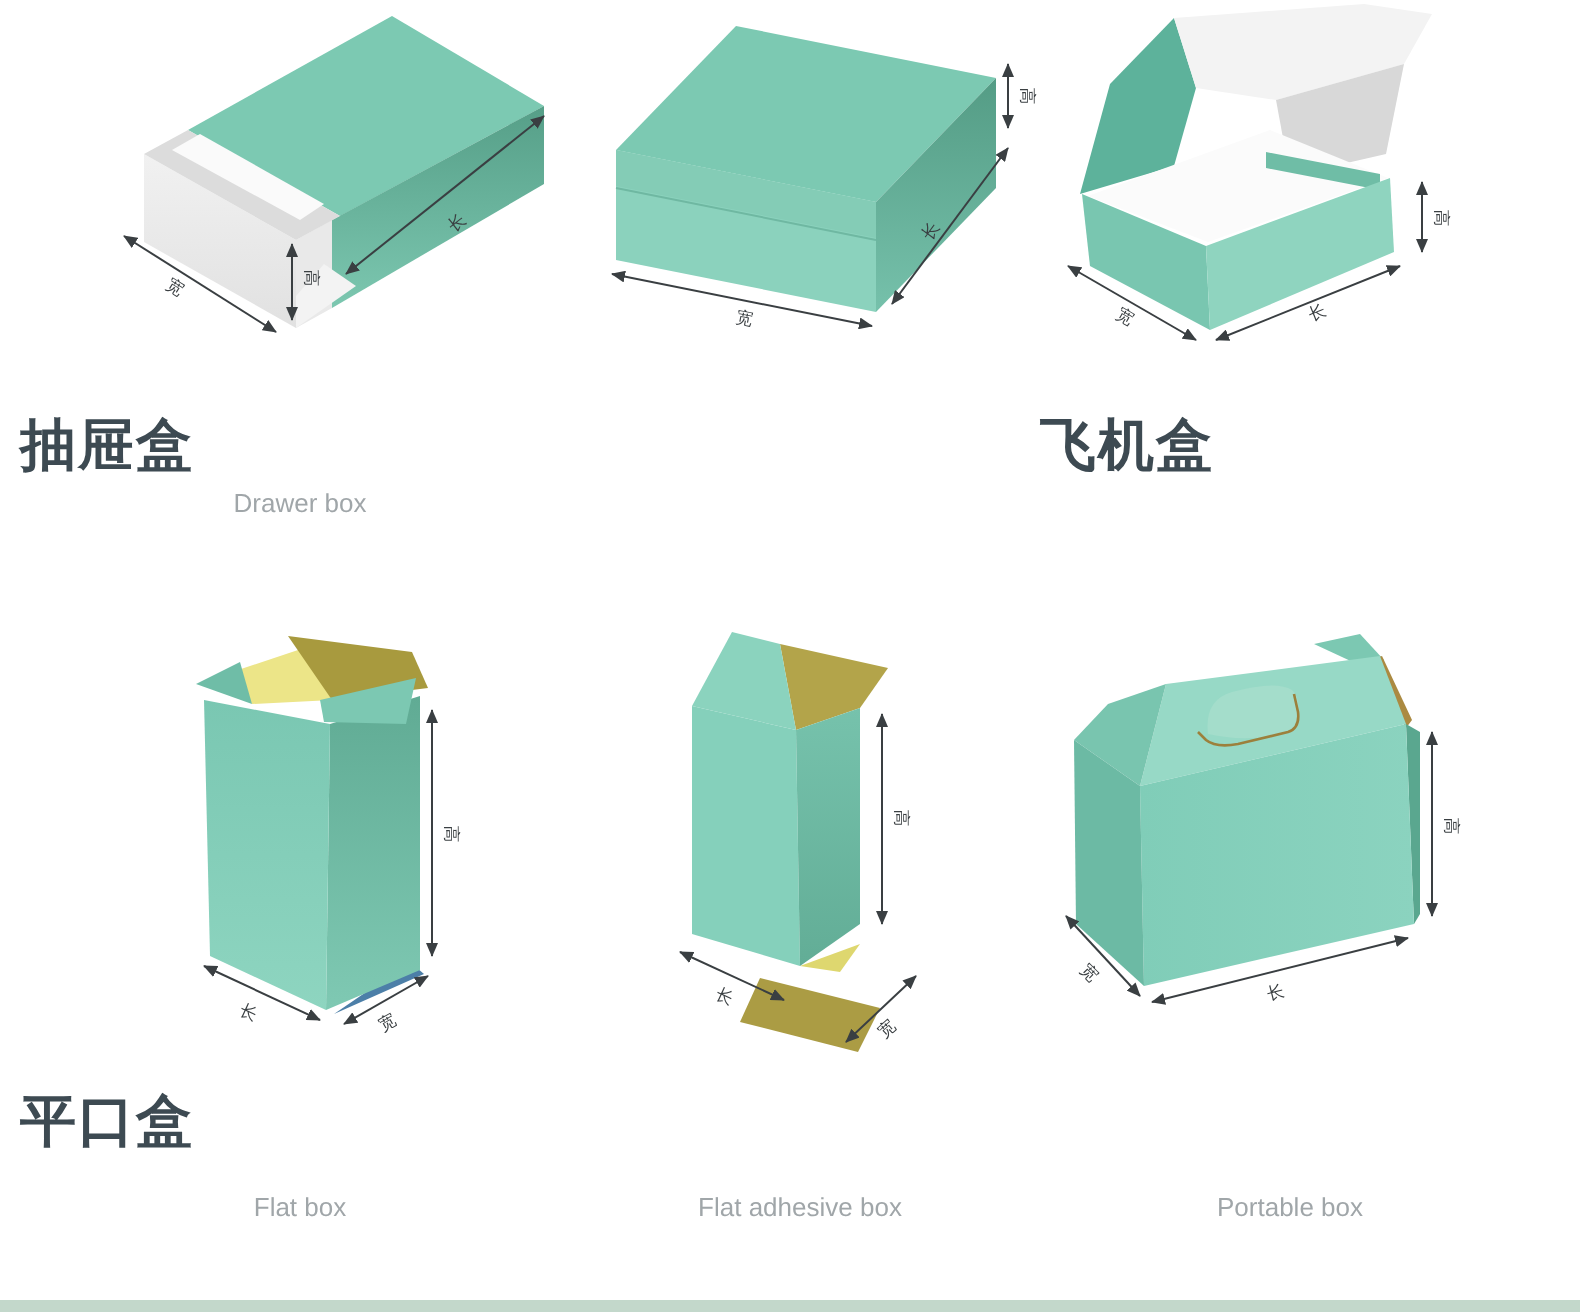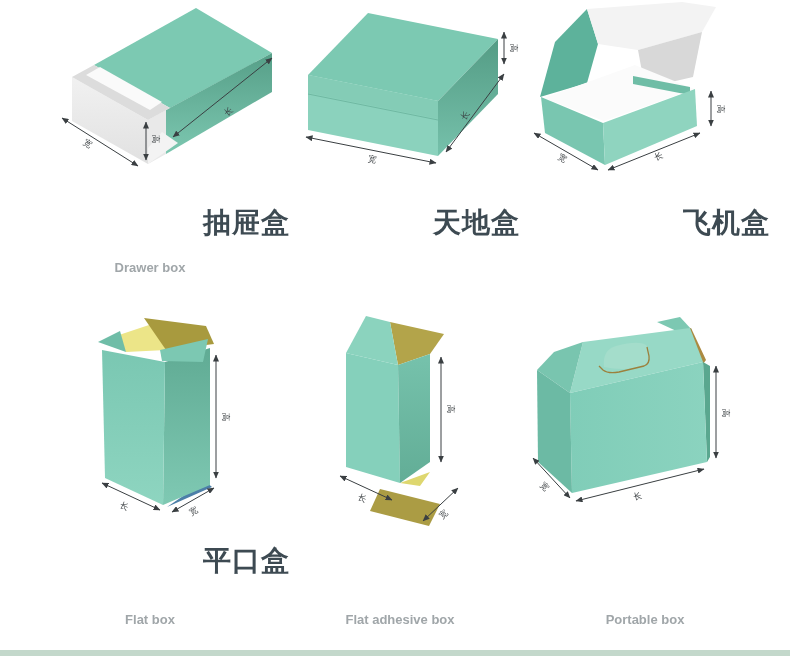--- a/index.html
+++ b/index.html
@@ -1,23 +1,23 @@
 <!DOCTYPE html>
 <html><head>
 <meta charset="utf-8">
 <style>
   html,body{margin:0;padding:0;background:#fff;}
   .page{position:relative;width:790px;height:656px;background:#ffffff;overflow:hidden;
         font-family:"Liberation Sans","DejaVu Sans",sans-serif;}
   .cell{position:absolute;margin:0;padding:0;}
   .cell svg{display:block;}
-  .box-title{position:absolute;left:0;right:0;margin:0;text-align:right;
+  .box-title{position:absolute;left:0;right:0;margin:0;text-align:left;
              font-size:28px;line-height:34px;font-weight:700;color:#3d4a52;letter-spacing:1px;}
-  .box-subtitle{position:absolute;left:0;right:0;margin:16px;text-align:center;
-                font-size:13px;line-height:15px;font-weight:700;color:#a0a6a9;}
+  .box-subtitle{position:absolute;left:0;right:0;margin:0;text-align:center;
+                font-size:13px;line-height:15px;font-weight:400;color:#a0a6a9;}
   .r1 .box-title{top:206px;}
   .r1 .box-subtitle{top:244px;}
   .r2 .box-title{top:244px;}
   .r2 .box-subtitle{top:296px;}
   .dim-line{stroke:#3a3f42;stroke-width:1;}
   .dim-text{font-size:8.5px;fill:#3a3f42;text-anchor:middle;}
   .footer-bar{position:absolute;left:0;top:650px;width:790px;height:6px;}
 </style>
 </head>
 <body>
@@ -89,21 +89,20 @@
       </g>
       <g>
         <line class="dim-line" x1="166" y1="152" x2="224" y2="74" marker-start="url(#m2)" marker-end="url(#m2)"></line>
         <text class="dim-text" x="186" y="118" transform="rotate(-54 186 116)">长</text>
       </g>
       <g>
         <line class="dim-line" x1="26" y1="137" x2="156" y2="163" marker-start="url(#m2)" marker-end="url(#m2)"></line>
         <text class="dim-text" x="92" y="162" transform="rotate(11 92 160)">宽</text>
       </g>
     </svg>
-    <h2 class="box-title">天地盒</h2>
   </figure>
 
   <figure class="cell r1" style="left:520px;top:0;width:250px;height:270px">
     <svg width="250" height="180" viewBox="0 0 250 180">
       <defs>
         <marker id="m3" markerWidth="7" markerHeight="6" refX="6.5" refY="3" orient="auto-start-reverse" markerUnits="userSpaceOnUse">
           <path d="M0,0L7,3L0,6Z" fill="#3a3f42"></path>
         </marker>
       </defs>
       <g>

